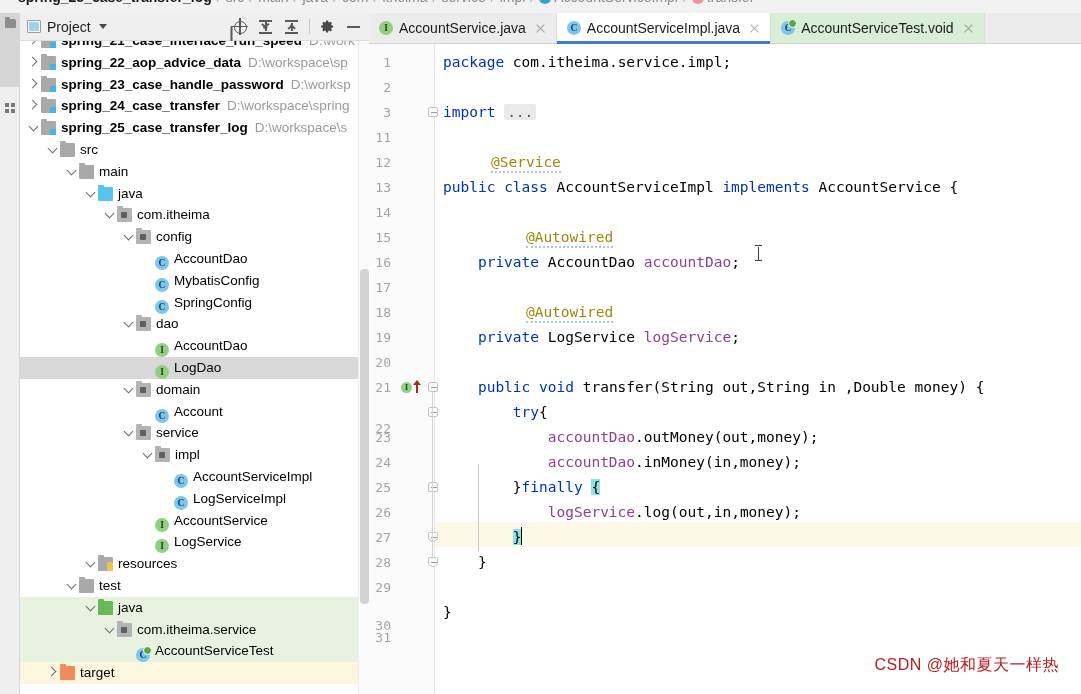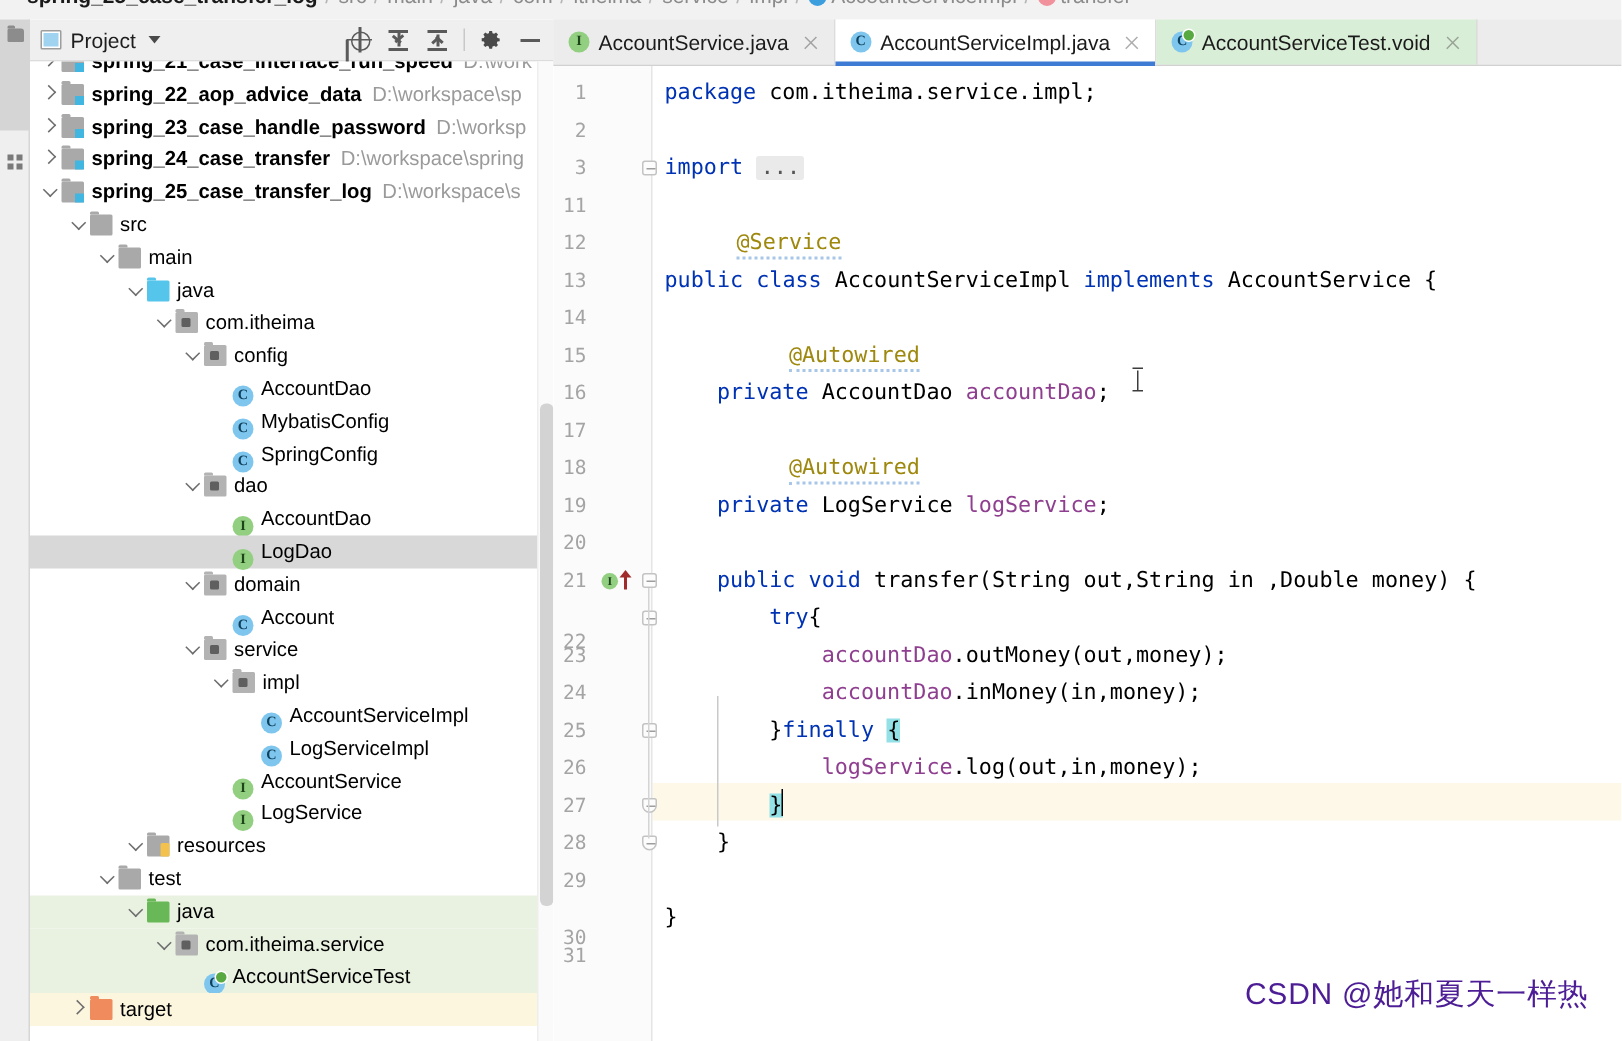--- a/index.html
+++ b/index.html
@@ -331,21 +331,21 @@
   .text-cursor:before{
     content:''; position:absolute; left:3px; top:2px; width:1.3px; height:13px; background:#3c3c3c;
   }
   .text-cursor:after{
     content:''; position:absolute; left:0; top:0; width:7px; height:1.3px; background:#3c3c3c;
     box-shadow:0 15px 0 0 #3c3c3c;
   }
 
   .watermark {
     position:absolute; right:22px; bottom:18px;
-    font-size:20px; color:#4c1d95; letter-spacing:.5px;
+    font-size:16px; color:#b91c1c; letter-spacing:.5px;
     font-family:"Liberation Sans", sans-serif; white-space:nowrap;
   }
 </style>
 </head>
 <body>
 
 <div id="app">
 
   <div class="breadcrumb-strip">
     <div class="breadcrumb-inner" id="breadcrumb-inner"><span class="bc-seg strong">spring_25_case_transfer_log</span><span class="bc-sep">/</span><span class="bc-seg dim">src</span><span class="bc-sep">/</span><span class="bc-seg dim">main</span><span class="bc-sep">/</span><span class="bc-seg dim">java</span><span class="bc-sep">/</span><span class="bc-seg dim">com</span><span class="bc-sep">/</span><span class="bc-seg dim">itheima</span><span class="bc-sep">/</span><span class="bc-seg dim">service</span><span class="bc-sep">/</span><span class="bc-seg dim">impl</span><span class="bc-sep">/</span><span class="bc-ic cls"></span><span class="bc-seg dim">AccountServiceImpl</span><span class="bc-sep">/</span><span class="bc-ic mth"></span><span class="bc-seg dim">transfer</span></div>

